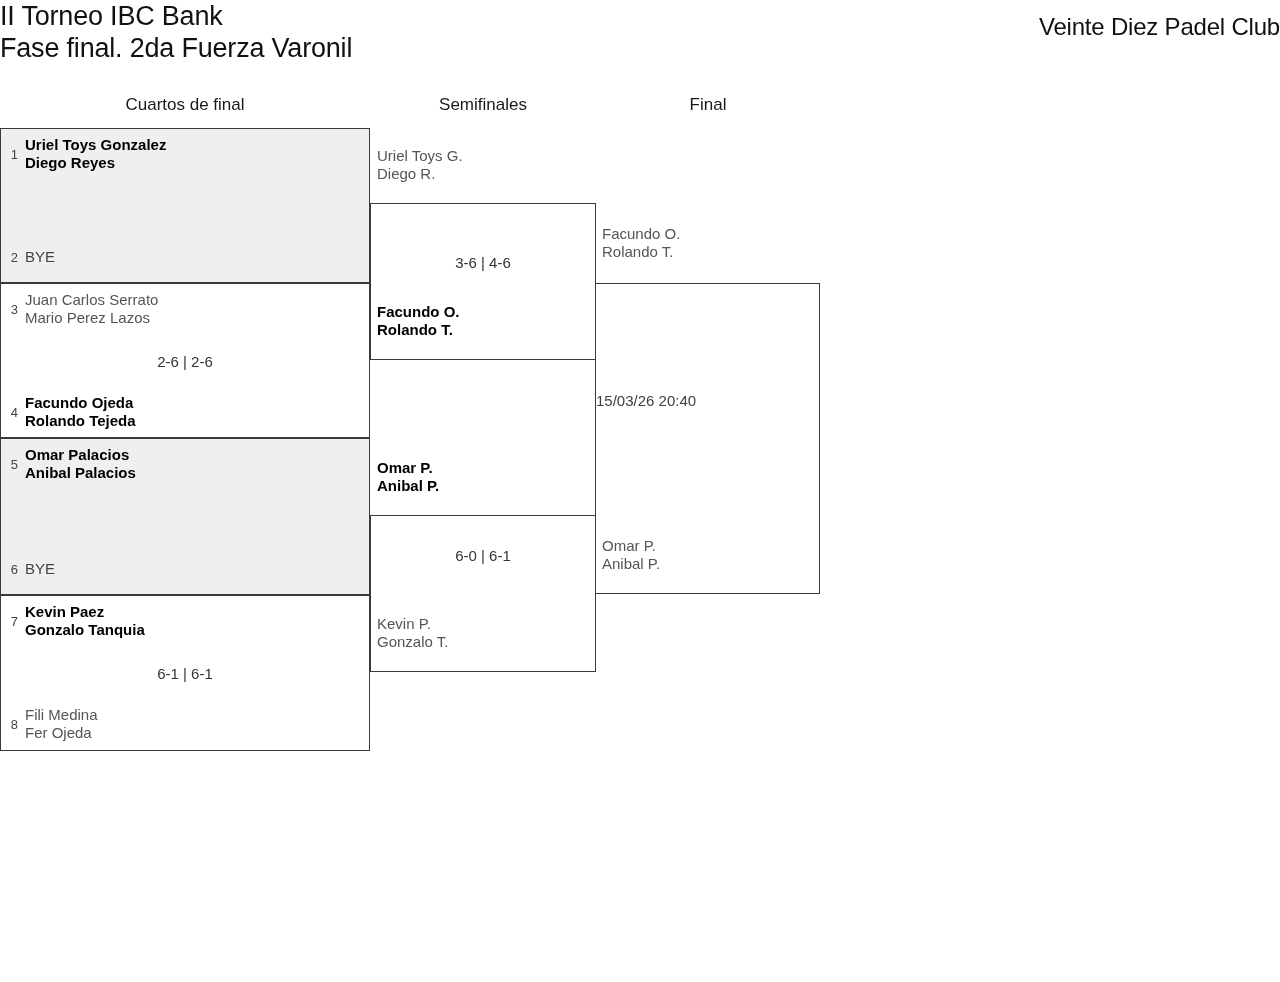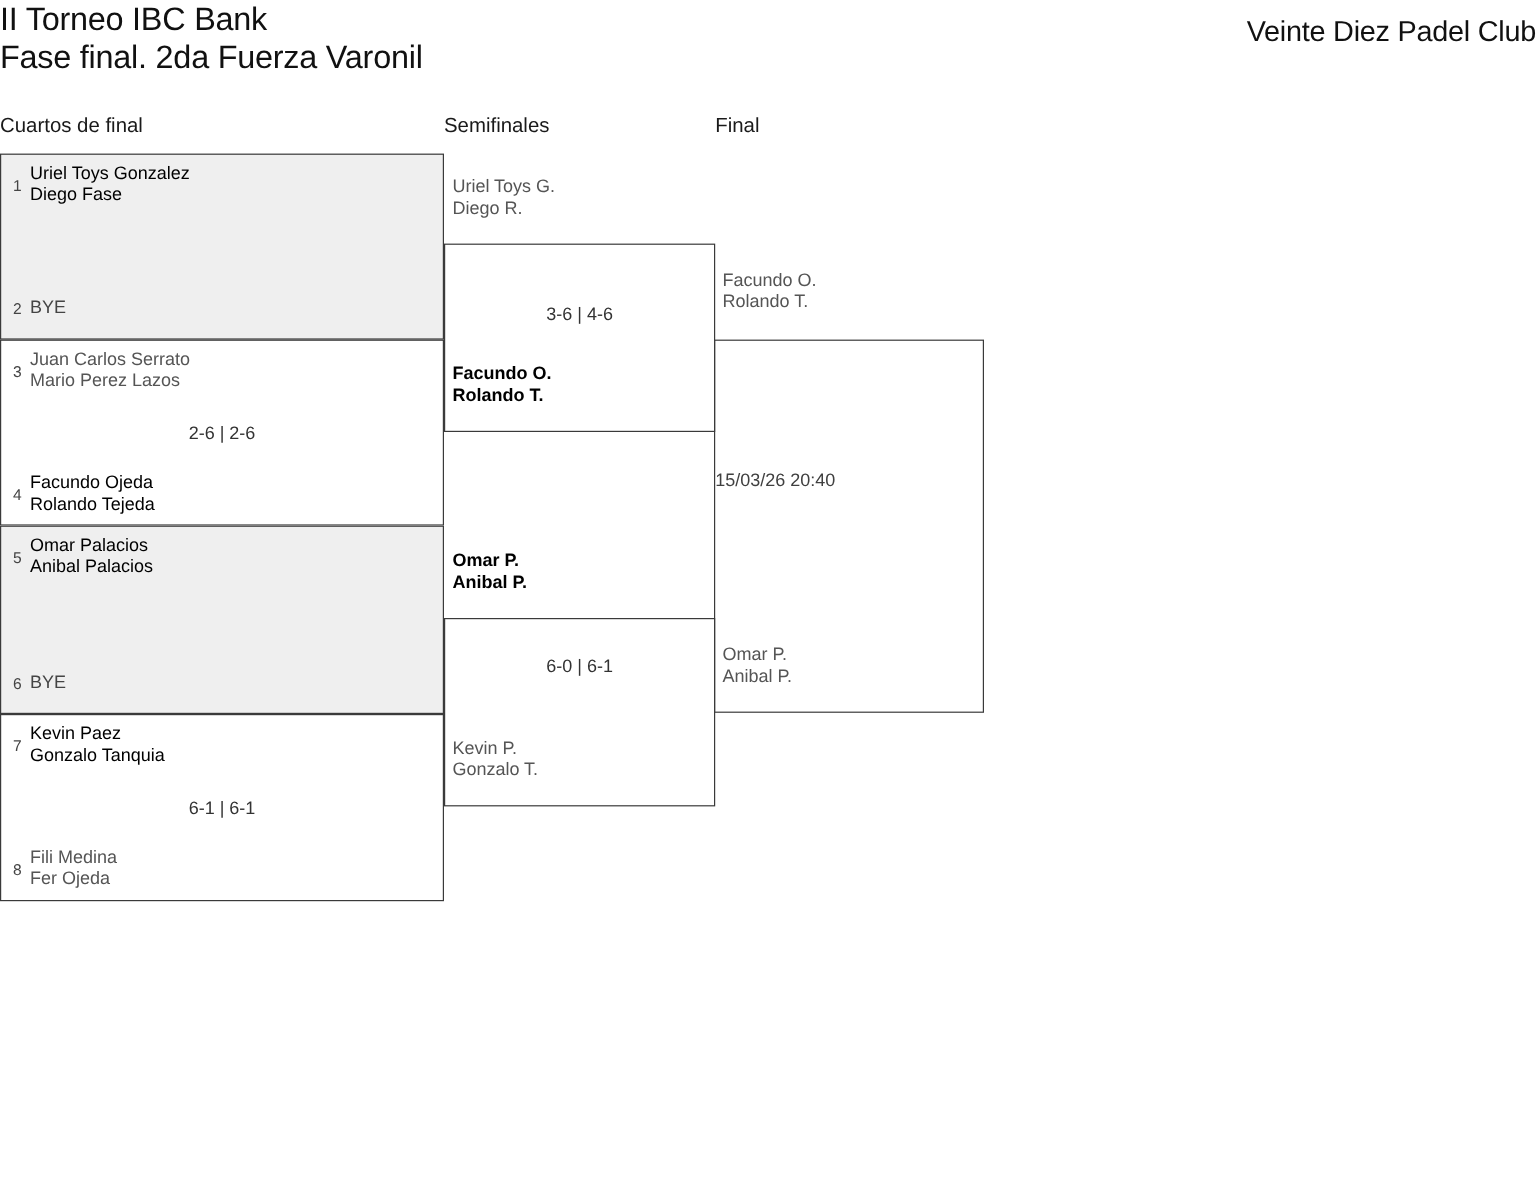--- a/index.html
+++ b/index.html
@@ -36,20 +36,21 @@
     letter-spacing: -0.2px;
   }
 
   
   .round-header {
     position: absolute;
     top: 94px;
     font-size: 17px;
     line-height: 22px;
     color: #1a1a1a;
+    text-align: center;
     white-space: nowrap;
   }
   .rh-qf    { left: 0;   width: 370px; }
   .rh-sf    { left: 370px; width: 226px; }
   .rh-final { left: 596px; width: 224px; }
 
   
   .box {
     position: absolute;
     border: 1px solid #3a3a3a;
@@ -71,21 +72,21 @@
     color: #444444;
     flex: 0 0 auto;
   }
   .team {
     font-size: 15px;
     line-height: 18px;
     color: #555555;
   }
   .team.winner {
     color: #000000;
-    font-weight: normal;
+    font-weight: bold;
   }
   .team.bye {
     font-size: 15px;
     color: #444444;
   }
 
   
   .score {
     position: absolute;
     font-size: 15px;
@@ -127,21 +128,21 @@
 
   <div class="round-header rh-qf">Cuartos de final</div>
   <div class="round-header rh-sf">Semifinales</div>
   <div class="round-header rh-final">Final</div>
 
   <div class="box shaded" style="left:0px; top:128px; width:370px; height:155px;">
     <div class="qf-slot" style="left:0px; top:7px; width:370px;">
       <span class="seed">1</span>
       <span class="team winner">
         <span>Uriel Toys Gonzalez</span><br>
-        <span>Diego Fase</span>
+        <span>Diego Reyes</span>
       </span>
     </div>
     <div class="qf-slot" style="left:0px; top:119px; width:370px;">
       <span class="seed">2</span>
       <span class="team bye">BYE</span>
     </div>
   </div>
 
   <div class="box" style="left:0px; top:283px; width:370px; height:155px;">
     <div class="qf-slot" style="left:0px; top:7px; width:370px;">

